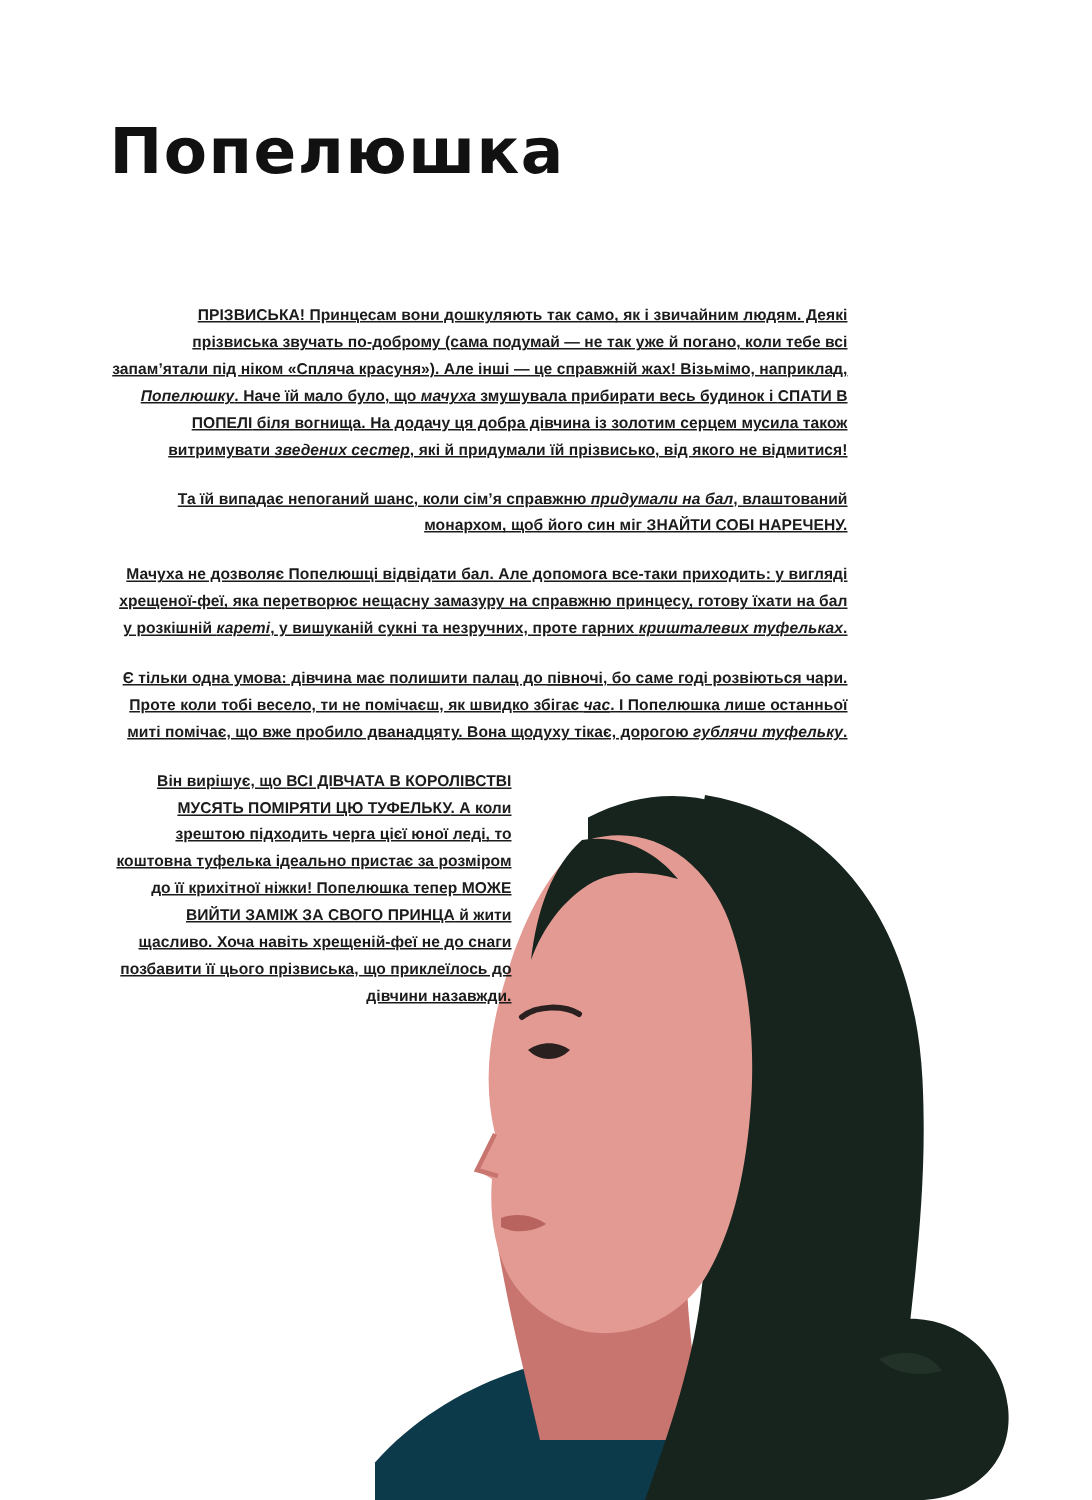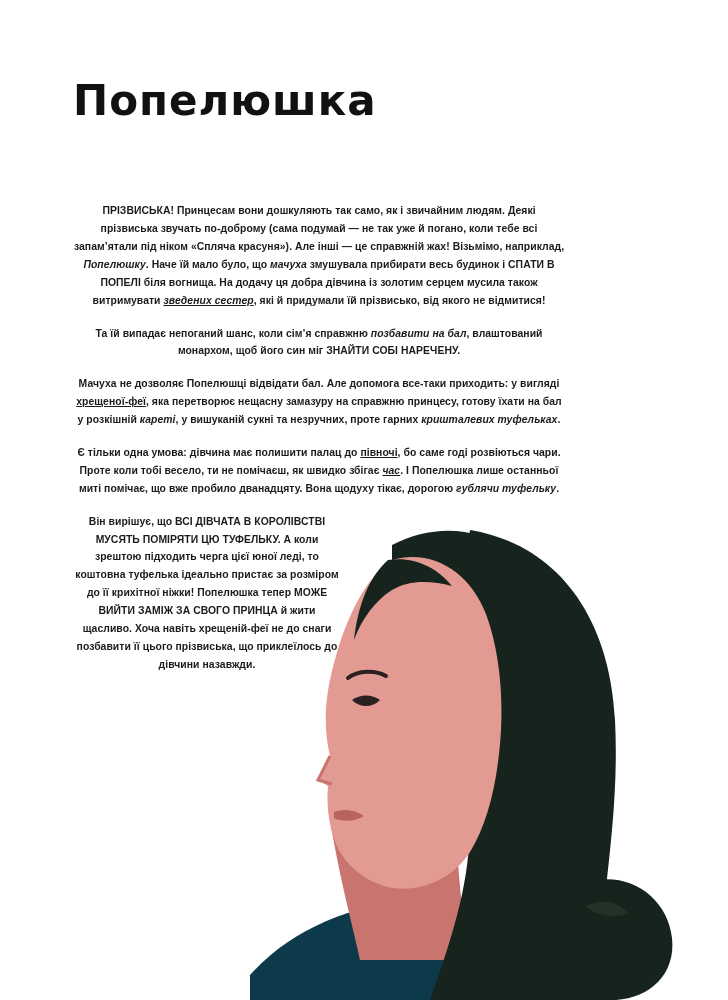--- a/index.html
+++ b/index.html
@@ -55,23 +55,24 @@
 
   .body-text {
     width: 492px;
   }
 
   p.para {
     margin: 0 0 15px 0;
     font-size: 10.4px;
     line-height: 1.72;
     color: #1b1b1b;
-    text-align: center;
+    text-align: right;
     font-weight: bold;
     letter-spacing: 0.05px;
+    text-decoration: underline;
   }
 
   p.para:last-child { margin-bottom: 12px; }
 
   
   p.para.narrow {
     width: 268px;
   }
 
   .it { font-style: italic; }
@@ -121,20 +122,20 @@
                C580 960 584 916 596 880 Z" fill="#16241d"></path>
 
       <path d="M586 906 C604 898 620 902 628 914 C612 918 596 916 586 906 Z" fill="#223229"></path>
     </svg>
   </div>
 
   <div class="content">
     <h1 class="title">Попелюшка</h1>
     <div class="body-text">
         <p class="para"><span>ПРІЗВИСЬКА! Принцесам вони дошкуляють так само, як і звичайним людям. Деякі прізвиська звучать по-доброму (сама подумай — не так уже й погано, коли тебе всі запам’ятали під ніком «Спляча красуня»). Але інші — це справжній жах! Візьмімо, наприклад, </span><span class="it">Попелюшку</span><span>. Наче їй мало було, що </span><span class="it">мачуха</span><span> змушувала прибирати весь будинок і </span><span class="cap">СПАТИ В ПОПЕЛІ</span><span> біля вогнища. На додачу ця добра дівчина із золотим серцем мусила також витримувати </span><span class="iu">зведених сестер</span><span>, які й придумали їй прізвисько, від якого не відмитися!</span></p>
-        <p class="para"><span>Та їй випадає непоганий шанс, коли сім’я справжню </span><span class="it">позбавити на бал</span><span>, влаштований монархом, щоб його син міг </span><span class="cap">ЗНАЙТИ СОБІ НАРЕЧЕНУ</span><span>.</span></p>
+        <p class="para"><span>Та їй випадає непоганий шанс, коли сім’я справжню </span><span class="it">придумали на бал</span><span>, влаштований монархом, щоб його син міг </span><span class="cap">ЗНАЙТИ СОБІ НАРЕЧЕНУ</span><span>.</span></p>
         <p class="para"><span>Мачуха не дозволяє Попелюшці відвідати бал. Але допомога все-таки приходить: у вигляді </span><span class="u">хрещеної-феї</span><span>, яка перетворює нещасну замазуру на справжню принцесу, готову їхати на бал у розкішній </span><span class="it">кареті</span><span>, у вишуканій сукні та незручних, проте гарних </span><span class="it">кришталевих туфельках</span><span>.</span></p>
         <p class="para"><span>Є тільки одна умова: дівчина має полишити палац до </span><span class="u">півночі</span><span>, бо саме годі розвіються чари. Проте коли тобі весело, ти не помічаєш, як швидко збігає </span><span class="iu">час</span><span>. І Попелюшка лише останньої миті помічає, що вже пробило дванадцяту. Вона щодуху тікає, дорогою </span><span class="it">гублячи туфельку</span><span>.</span></p>
         <p class="para narrow"><span>Він вирішує, що </span><span class="cap">ВСІ ДІВЧАТА В КОРОЛІВСТВІ МУСЯТЬ ПОМІРЯТИ ЦЮ ТУФЕЛЬКУ</span><span>. А коли зрештою підходить черга цієї юної леді, то коштовна туфелька ідеально пристає за розміром до її крихітної ніжки! Попелюшка тепер </span><span class="cap">МОЖЕ ВИЙТИ ЗАМІЖ ЗА СВОГО ПРИНЦА</span><span> й жити щасливо. Хоча навіть хрещеній-феї не до снаги позбавити її цього прізвиська, що приклеїлось до дівчини назавжди.</span></p>
       </div>
   </div>
 
 </div>
 
 </body></html>

